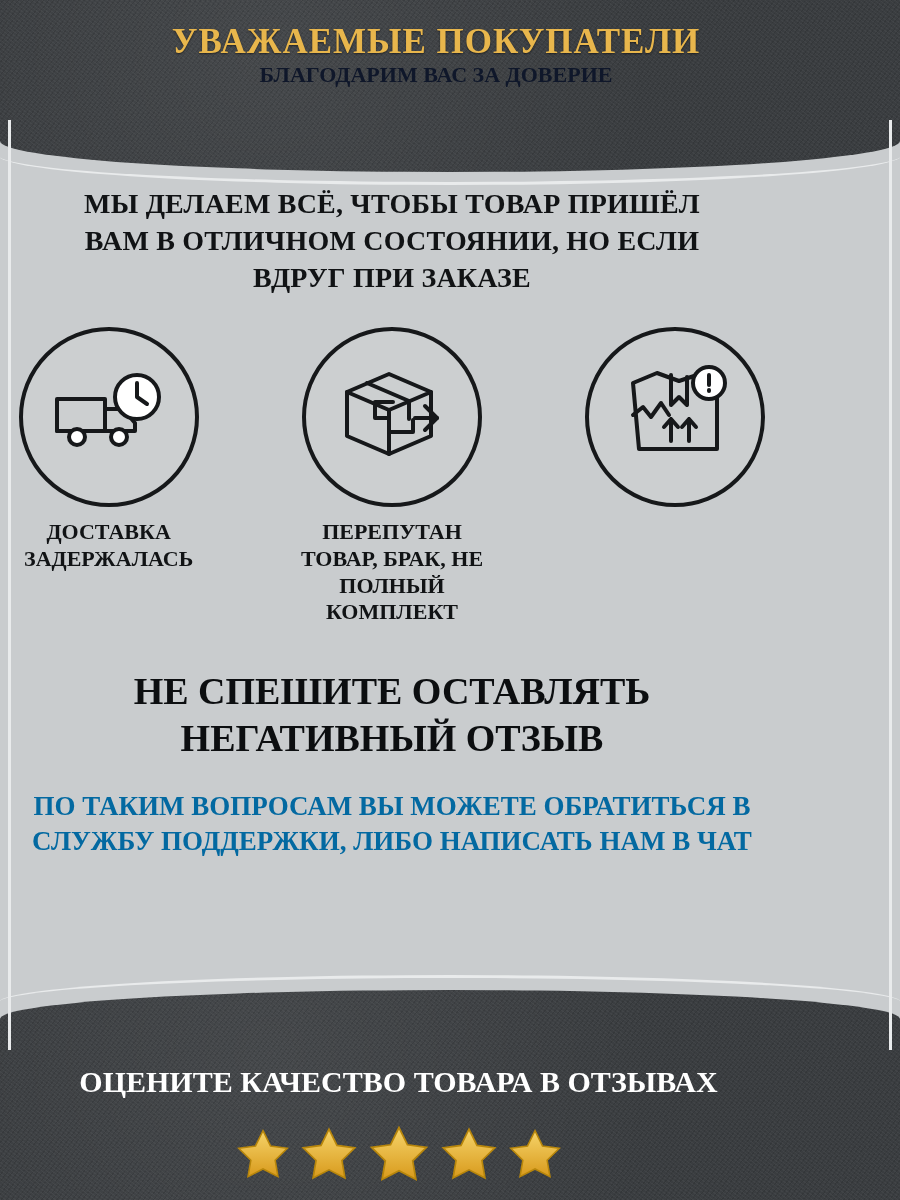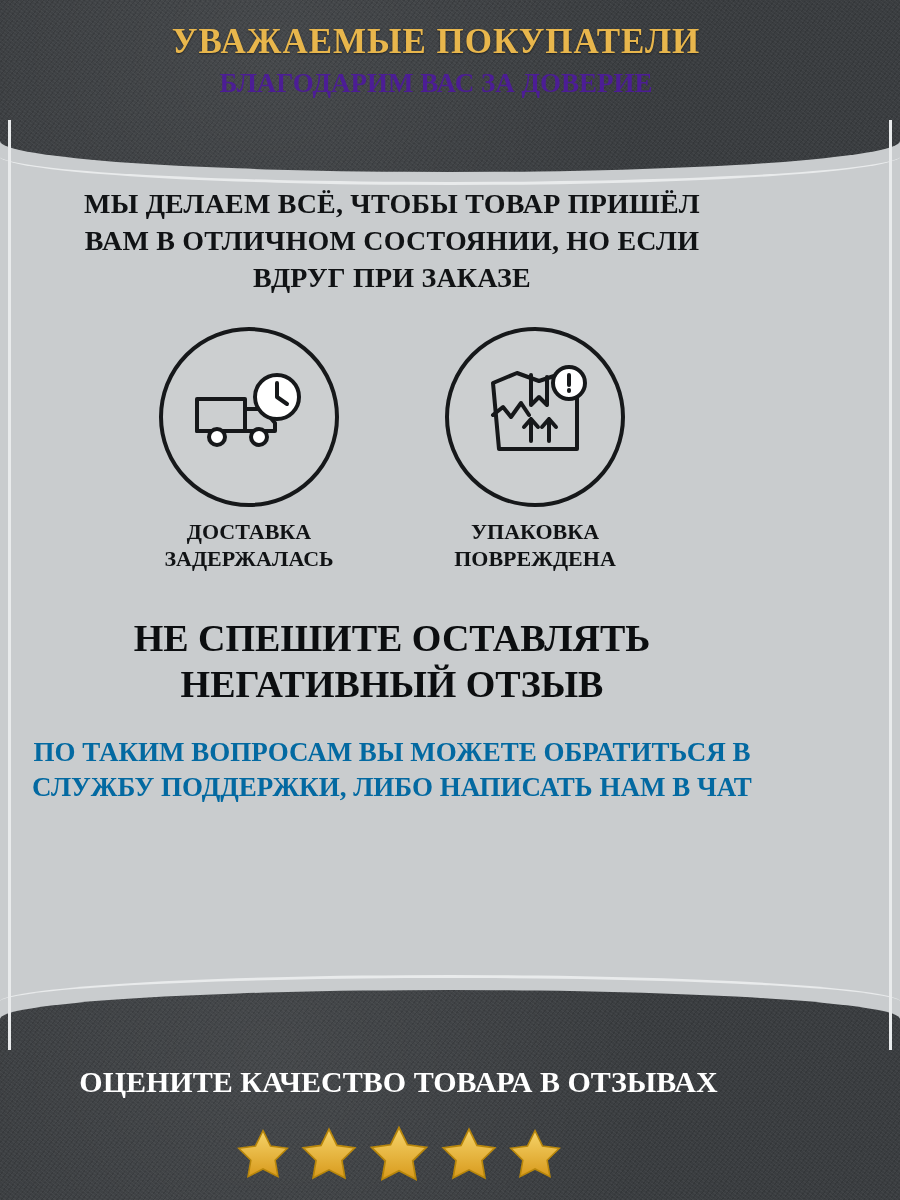--- a/index.html
+++ b/index.html
@@ -88,25 +88,24 @@
   .hdr-title {
     margin-top: 22px;
     font-size: 35px;
     font-weight: bold;
     letter-spacing: 1px;
     color: #e8b64c;
     text-transform: uppercase;
     text-shadow: 0 1px 2px rgba(0,0,0,.5);
   }
   .hdr-sub {
-    margin-top: 6px;
-    font-size: 27px;
+    font-size: 22px;
     line-height: 1.15;
     font-weight: bold;
-    color: #4c1d95;
+    color: #0f172a;
     text-transform: uppercase;
   }
 
   
   .main {
     position: absolute;
     top: 186px;
     left: 0;
     width: 784px;
     text-align: center;
@@ -233,37 +232,52 @@
               <circle cx="70" cy="70" r="8" fill="#ffffff"></circle>
               <path d="M8 64 h12 M36 64 h16 M78 64 h6"></path>
               <circle cx="88" cy="30" r="22" fill="#ffffff"></circle>
               <path d="M88 16 v14 l10 7"></path>
             </svg>
           </span>
         </div>
         <div class="icon-label">ДОСТАВКА ЗАДЕРЖАЛАСЬ</div>
       </div>
 
+      <div class="icon-cell">
+        <div class="circle">
+          <span>
+            <svg width="118" height="106" viewBox="0 0 118 106" fill="none" stroke="#16181a" stroke-width="4" stroke-linecap="round" stroke-linejoin="round">
+              <path d="M14 30 L56 12 L98 30 L56 48 Z"></path>
+              <path d="M14 30 v44 L56 92 V48"></path>
+              <path d="M98 30 v44 L56 92"></path>
+              <path d="M34 21 L76 39 v18"></path>
+              <path d="M60 40 h-18 v16 h14 v14 h24 v-12"></path>
+              <path d="M92 44 l12 12 -12 12"></path>
+              <path d="M104 56 h-22"></path>
+            </svg>
+          </span>
+        </div>
+        <div class="icon-label">ПЕРЕПУТАН ТОВАР, БРАК, НЕ ПОЛНЫЙ КОМПЛЕКТ</div>
+      </div>
 
       <div class="icon-cell">
         <div class="circle">
           <span>
             <svg width="116" height="104" viewBox="0 0 116 104" fill="none" stroke="#16181a" stroke-width="4" stroke-linecap="round" stroke-linejoin="round">
               <path d="M16 20 L40 10 L62 18 L86 10 L100 20 v66 H22 Z"></path>
               <path d="M54 12 v30 l8 -8 l8 8 V14"></path>
               <path d="M16 52 l10 -8 l8 10 l10 -14 l8 12"></path>
               <path d="M54 78 V56 M54 56 l-7 8 M54 56 l7 8"></path>
               <path d="M72 78 V56 M72 56 l-7 8 M72 56 l7 8"></path>
               <circle cx="92" cy="20" r="16" fill="#ffffff"></circle>
               <path d="M92 12 v10"></path>
               <path d="M92 27 v1"></path>
             </svg>
           </span>
         </div>
-        <div class="icon-label">УПАКОВКА ПОВРЕЖДЕНА</div>
       </div>
 
     </div>
 
     <div class="callout">НЕ СПЕШИТЕ ОСТАВЛЯТЬ НЕГАТИВНЫЙ ОТЗЫВ</div>
     <div class="support">ПО ТАКИМ ВОПРОСАМ ВЫ МОЖЕТЕ ОБРАТИТЬСЯ В СЛУЖБУ ПОДДЕРЖКИ, ЛИБО НАПИСАТЬ НАМ В ЧАТ</div>
   </div>
 
   <div class="footer">
     <div class="footer-title">ОЦЕНИТЕ КАЧЕСТВО ТОВАРА В ОТЗЫВАХ</div>

